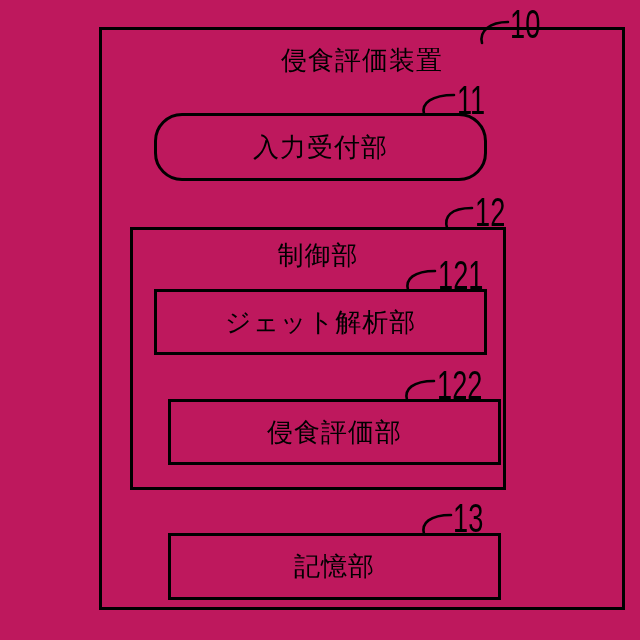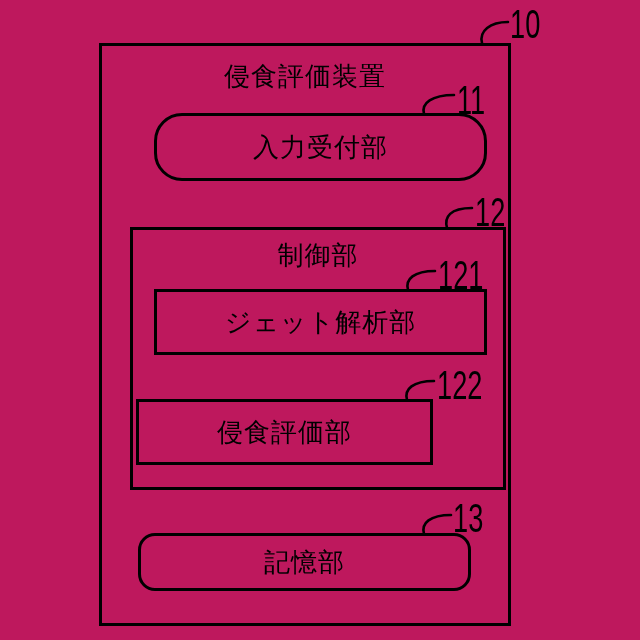--- a/index.html
+++ b/index.html
@@ -77,37 +77,37 @@
     <path d="M424,534 C421,523 430,515 451,515"></path>
   </svg>
 
   <div class="ref-num" style="left:510px; top:4px;">10</div>
   <div class="ref-num" style="left:457px; top:80px;">11</div>
   <div class="ref-num" style="left:475px; top:192px;">12</div>
   <div class="ref-num" style="left:438px; top:255px;">121</div>
   <div class="ref-num" style="left:437px; top:365px;">122</div>
   <div class="ref-num" style="left:453px; top:498px;">13</div>
 
-  <div class="box" style="left:99px; top:43px; width:412px; height:583px;">
+  <div class="box" style="left:99px; top:27px; width:526px; height:583px;">
     <div class="container-title cjk" style="top:13px;">侵食評価装置</div>
   </div>
 
   <div class="box leaf-box" style="left:154px; top:113px; width:333px; height:68px;border-radius:28px;">
     <span class="cjk">入力受付部</span>
   </div>
 
   <div class="box leaf-box" style="left:154px; top:289px; width:333px; height:66px;">
     <span class="cjk">ジェット解析部</span>
   </div>
 
   <div class="box" style="left:130px; top:227px; width:376px; height:263px;">
     <div class="container-title cjk" style="top:8px;">制御部</div>
   </div>
 
-  <div class="box leaf-box" style="left:136px; top:399px; width:297px; height:66px;">
+  <div class="box leaf-box" style="left:168px; top:399px; width:333px; height:66px;">
     <span class="cjk">侵食評価部</span>
   </div>
 
-  <div class="box leaf-box" style="left:138px; top:533px; width:333px; height:58px;border-radius:17px;">
+  <div class="box leaf-box" style="left:168px; top:533px; width:333px; height:67px;">
     <span class="cjk">記憶部</span>
   </div>
 
 </div>
 
 </body></html>

